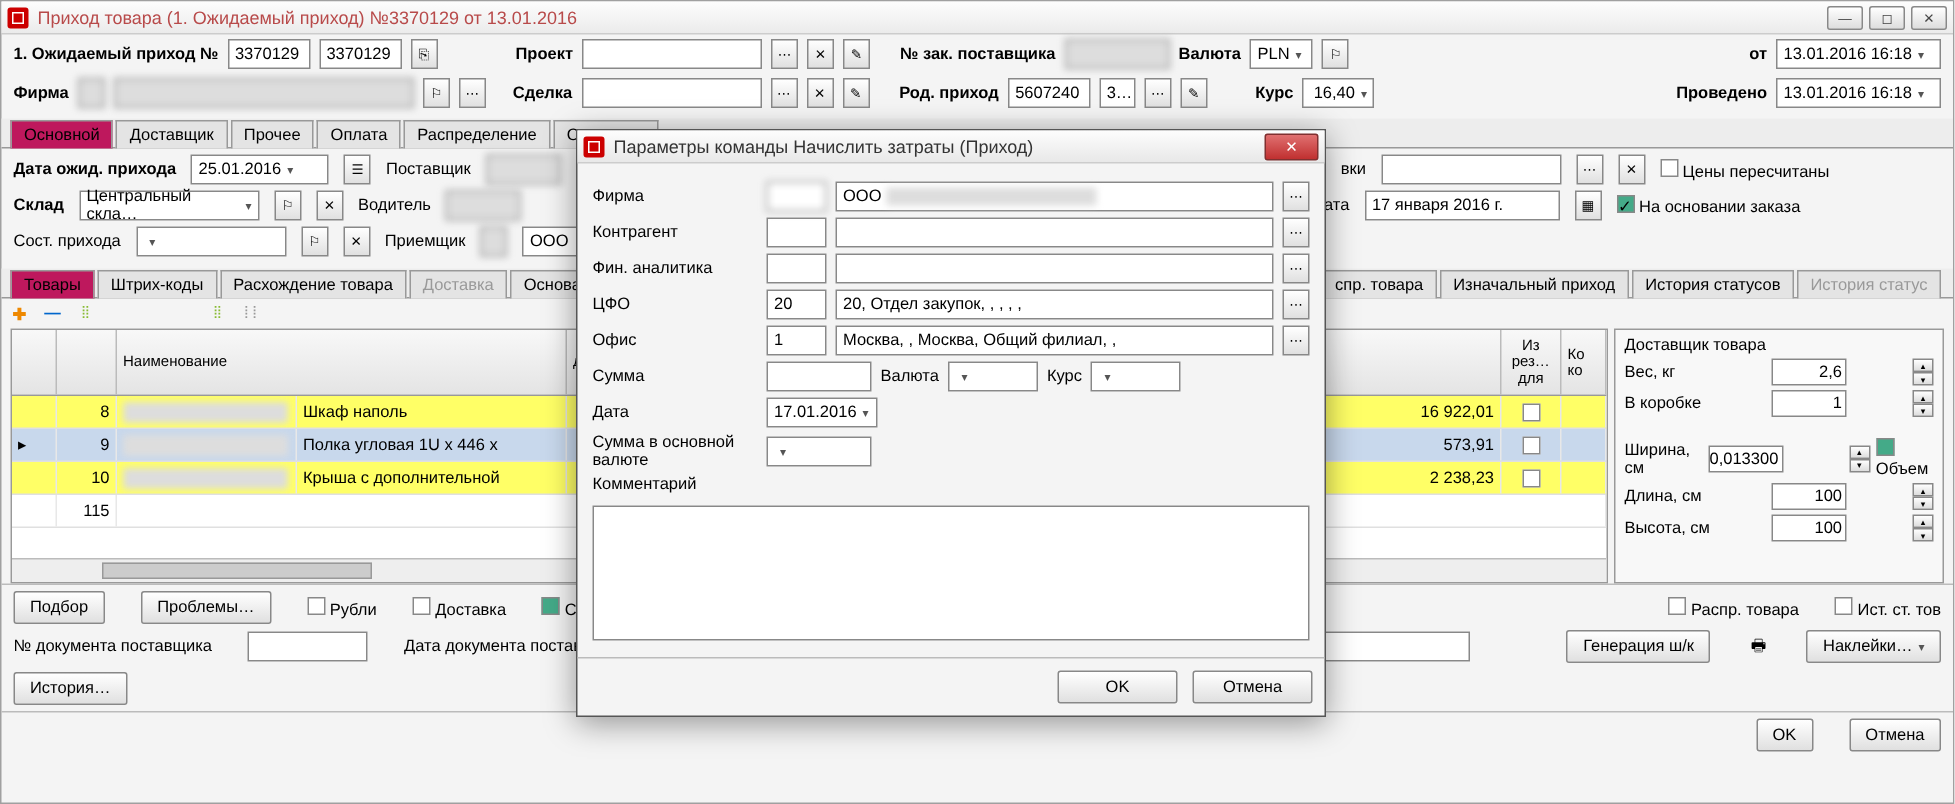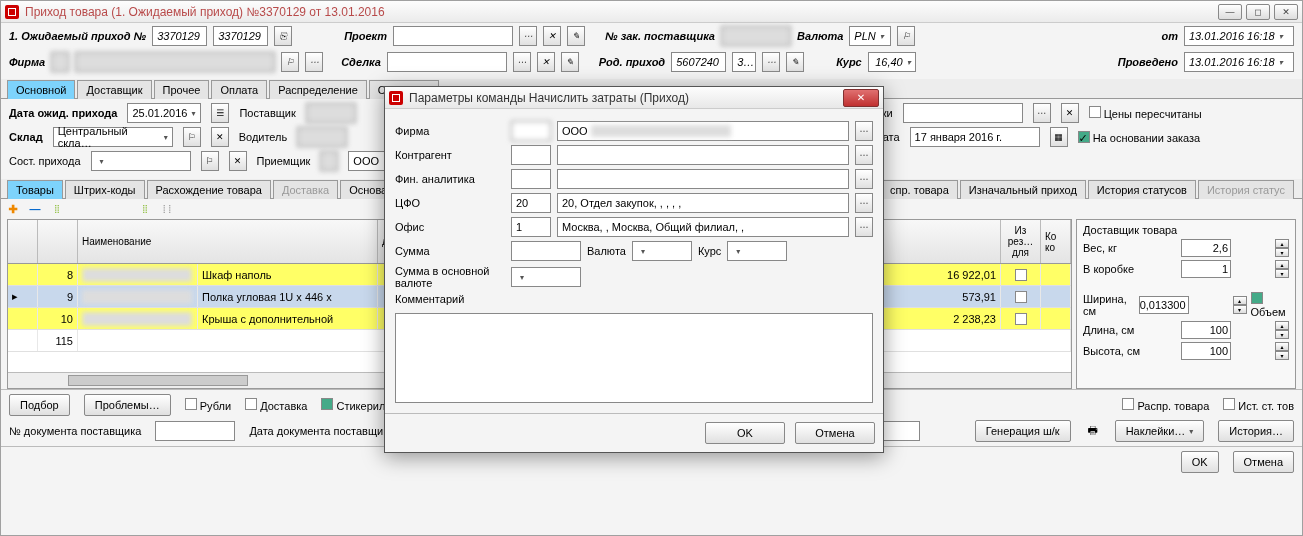--- a/index.html
+++ b/index.html
@@ -7,32 +7,32 @@
 
 
 .main-window { border: 1px solid #a0a0a0; background: #f4f4f4; position: absolute; inset: 0; }
 .titlebar { background: linear-gradient(#fdfdfd,#ebebeb); height: 22px; display: flex; align-items: center; padding: 0 4px; border-bottom: 1px solid #ccc; }
 .titlebar .app-icon { width: 14px; height: 14px; background: #c00; border-radius: 2px; margin-right: 6px; position: relative; }
 .titlebar .app-icon::after{content:"";position:absolute;inset:3px;border:1px solid #fff;}
 .titlebar .title { color: #b84a4a; font-size: 12px; flex: 1; }
 .win-btns { display: flex; gap: 4px; }
 .win-btn { width: 24px; height: 16px; border: 1px solid #888; background: linear-gradient(#fff,#ddd); border-radius: 2px; display:flex;align-items:center;justify-content:center;font-size:9px;color:#444;}
 
-.toolbar-row { display: flex; align-items: center; gap: 6px; padding: 3px 8px; font-style: italic; }
+.toolbar-row { display: flex; align-items: center; gap: 6px; padding: 3px 8px; }
 .lbl { white-space: nowrap; }
 .bold { font-weight: bold; }
 .fld { height: 20px; border: 1px solid #888; background: #fff; padding: 0 4px; display:inline-flex;align-items:center; }
 .btn-tiny { width: 18px; height: 20px; border: 1px solid #888; background: linear-gradient(#fff,#e0e0e0); display:inline-flex;align-items:center;justify-content:center;font-size:9px; cursor:pointer;}
 .spacer { flex: 1; }
 .combo-arrow::after{content:"▾";margin-left:4px;font-size:8px;color:#555;}
 
 
 .tabstrip { display: flex; border-bottom: 1px solid #999; padding: 0 6px; margin-top: 4px; background:#ededed;}
 .tab { padding: 3px 8px; border: 1px solid #999; border-bottom: none; margin-right: 2px; background: #e4e4e4; cursor:pointer; position:relative; top:1px;}
-.tab.active { background: #7dd3fc; font-weight: normal; }
+.tab.active { background: #be185d; font-weight: normal; }
 .tab.disabled{color:#999;}
 
 .section { padding: 4px 8px; display:flex; flex-wrap:wrap; gap:4px 10px; align-items:center;}
 
 .grid-area { display:flex; }
 .grid { flex:1; border:1px solid #999; background:#fff; height:170px; overflow:hidden; position:relative;}
 .grid-header { display:flex; background:linear-gradient(#f8f8f8,#e4e4e4); border-bottom:1px solid #999; height:44px;}
 .grid-header .gh { border-right:1px solid #bbb; padding:2px 4px; font-size:10px; display:flex;align-items:center;}
 .grid-row { display:flex; height:22px; border-bottom:1px solid #e0e0e0;}
 .grid-row.y { background:#ffff66;}
@@ -41,21 +41,21 @@
 .blur { filter: blur(2.5px); background:#ddd; color:#ddd; }
 .chk { width:12px;height:12px;border:1px solid #888;background:#fff;display:inline-block;}
 
 .side-panel { width:220px; border:1px solid #999; background:#f8f8f8; padding:4px 6px; margin-left:4px;}
 .side-panel .sp-row{display:flex;align-items:center;justify-content:space-between;margin:3px 0;}
 .spinner{display:flex;align-items:center;gap:44px;}
 .spinner input{width:50px;height:18px;border:1px solid #888;text-align:right;padding-right:2px;}
 .spin-btns{display:flex;flex-direction:column;}
 .spin-btns div{width:14px;height:9px;border:1px solid #888;background:linear-gradient(#fff,#ddd);font-size:6px;display:flex;align-items:center;justify-content:center;}
 
-.footer { border-top:1px solid #bbb; padding:4px 8px; display:flex;flex-wrap:wrap;gap:6px 14px;align-items:center;}
+.footer { border-top:1px solid #bbb; padding:4px 8px; display:flex;flex-wrap:wrap;gap:6px 24px;align-items:center;}
 .btn { height:22px; padding:0 10px; border:1px solid #888; background:linear-gradient(#fff,#e0e0e0); border-radius:2px; cursor:pointer;display:inline-flex;align-items:center;}
 .modal { position:absolute; left:384px; top:86px; width:500px; background:#f4f4f4; border:1px solid #555; box-shadow:0 4px 20px rgba(0,0,0,.4);}
 .modal .titlebar{background:linear-gradient(#fdfdfd,#e8e8e8);}
 .modal .close-x{width:36px;height:18px;background:linear-gradient(#e07070,#c03030);border:1px solid #803030;border-radius:2px;color:#fff;display:flex;align-items:center;justify-content:center;font-size:10px;cursor:pointer;}
 .modal-body{padding:8px 10px;}
 .m-row{display:flex;align-items:center;margin:4px 0;gap:6px;}
 .m-row .ml{width:110px;}
 .m-row .mf{flex:1;height:20px;border:1px solid #888;background:#fff;padding:0 4px;display:flex;align-items:center;}
 .m-row .mf.short{flex:0 0 40px;}
 .modal textarea{width:100%;height:90px;border:1px solid #888;resize:none;margin-top:4px;}
@@ -131,21 +131,21 @@
     <div class="tab active">Основной</div>
     <div class="tab">Доставщик</div>
     <div class="tab">Прочее</div>
     <div class="tab">Оплата</div>
     <div class="tab">Распределение</div>
     <div class="tab">Огранич...</div>
   </div>
 
   <div class="section">
     <span class="lbl bold">Дата ожид. прихода</span>
-    <span class="fld combo-arrow" style="width:74px">25.01.2016</span>
+    <span class="fld combo-arrow" style="width:92px">25.01.2016</span>
     <span class="btn-tiny">☰</span>
     <span class="lbl">Поставщик</span>
     <span class="fld blur" style="width:50px"></span>
 
     <span style="width:500px"></span>
     <span class="lbl">вки</span>
     <span class="fld" style="width:120px"></span>
     <span class="btn-tiny">⋯</span>
     <span class="btn-tiny">✕</span>
     <label><span class="chk"></span> <span>Цены пересчитаны</span></label>
@@ -382,20 +382,24 @@
     </div>
     <div class="m-row">
       <span class="ml">Сумма</span>
       <span class="mf" style="flex:0 0 70px"></span>
       <span class="lbl">Валюта</span>
       <span class="mf combo-arrow" style="flex:0 0 60px"></span>
       <span class="lbl">Курс</span>
       <span class="mf combo-arrow" style="flex:0 0 60px"></span>
     </div>
     <div class="m-row">
+      <span class="ml">Дата</span>
+      <span class="mf combo-arrow" style="flex:0 0 74px">17.01.2016</span>
+    </div>
+    <div class="m-row">
       <span class="ml">Сумма в основной валюте</span>
       <span class="mf combo-arrow" style="flex:0 0 70px"></span>
     </div>
     <div class="m-row" style="align-items:flex-start">
       <span class="ml">Комментарий</span>
     </div>
     <textarea style=""></textarea>
   </div>
   <div class="modal-footer">
     <span class="btn">OK</span>

